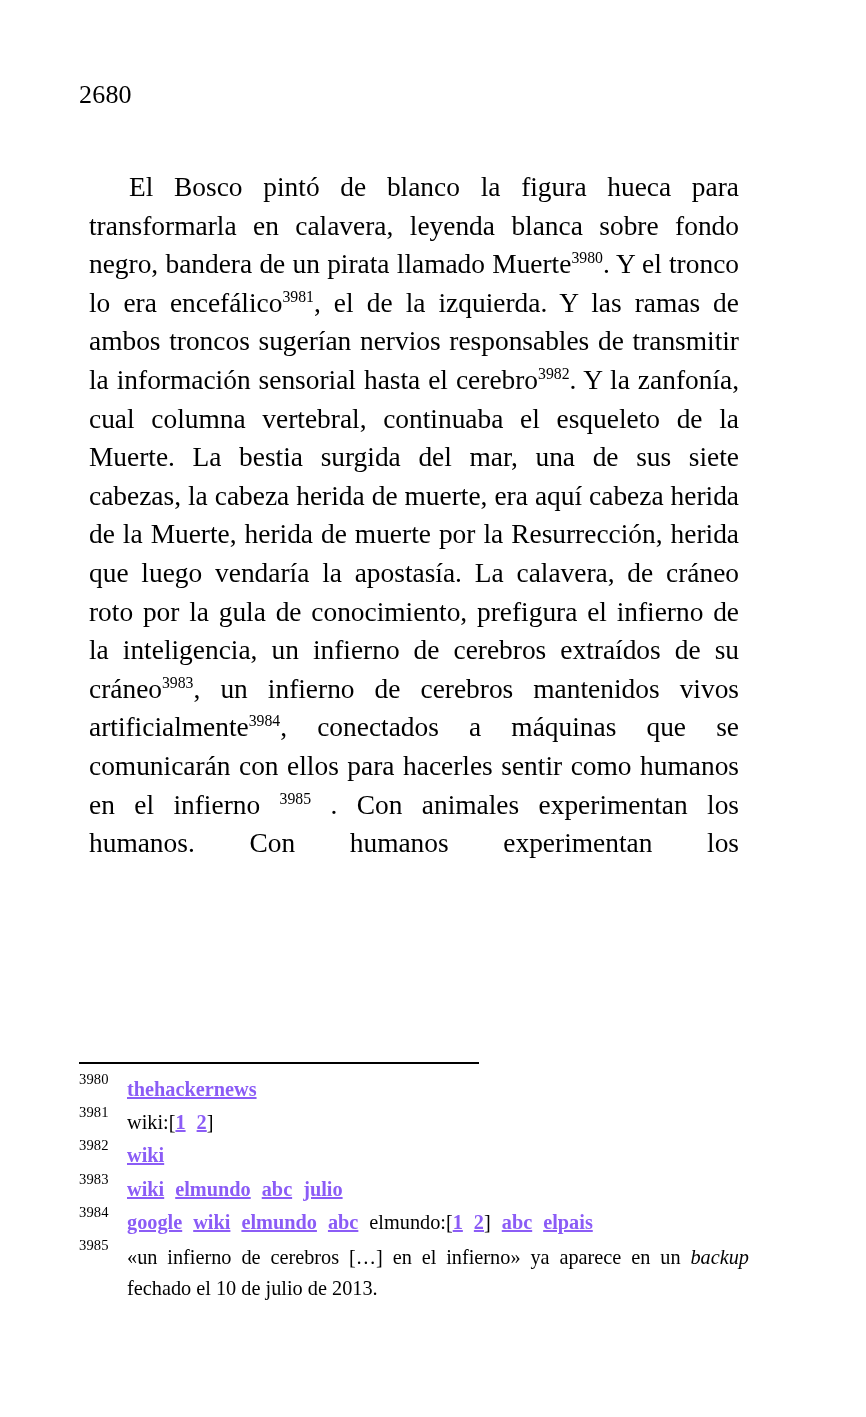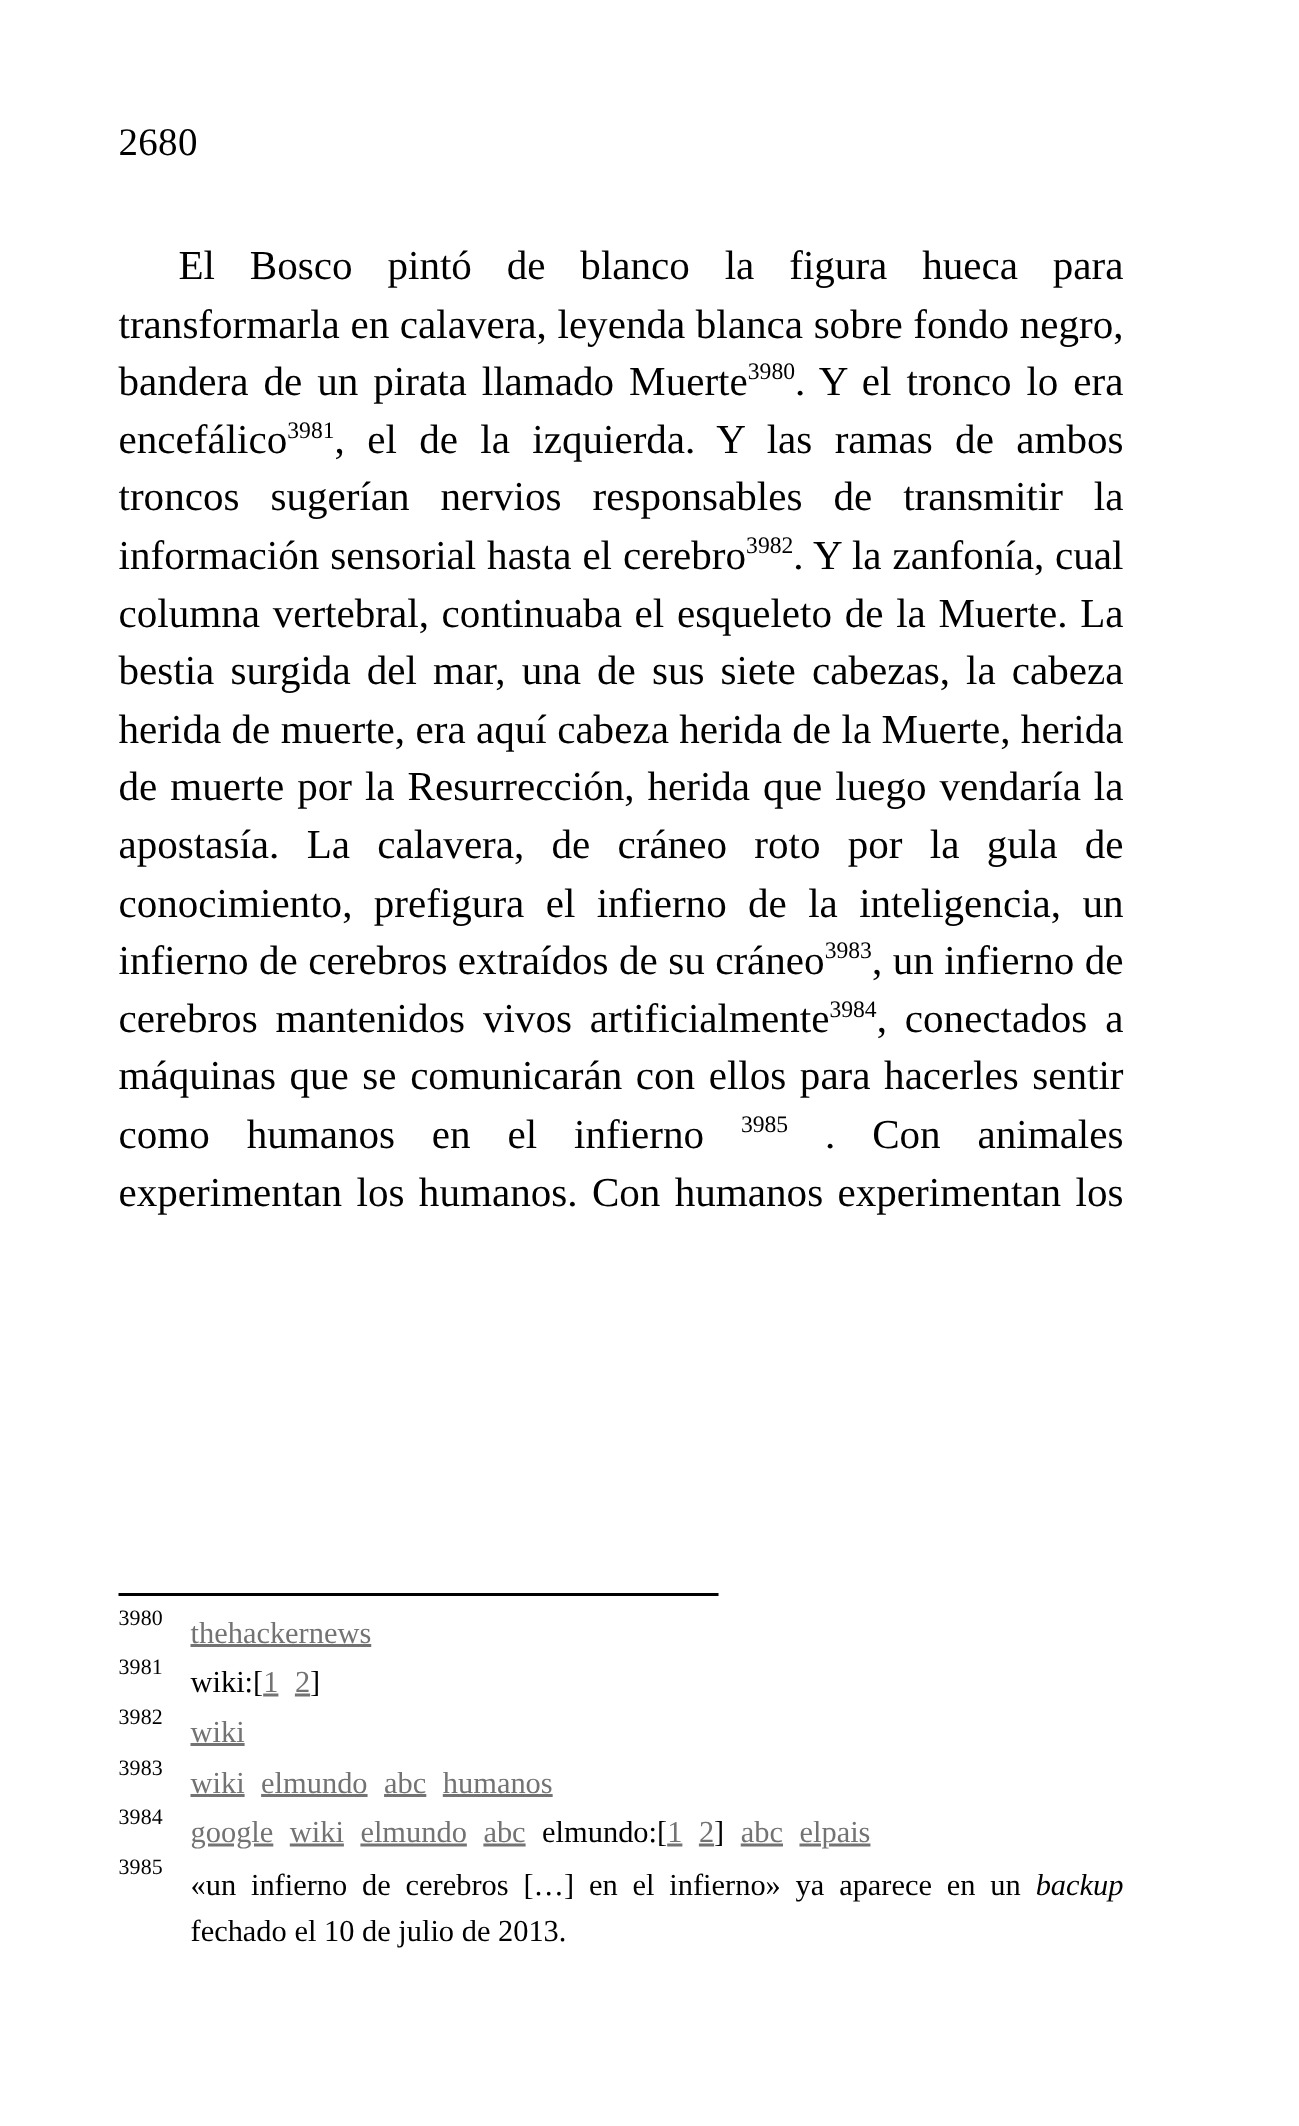--- a/index.html
+++ b/index.html
@@ -36,21 +36,21 @@
     top: 158px;
     width: 670px;
     font-size: 27.4px;
     line-height: 38.6px;
     text-align: justify;
     text-justify: inter-word;
     -webkit-hyphens: none;
     hyphens: none;
   }
   .body-block p {
-    margin: 0;
+    margin: 10px;
     text-indent: 40px;
     text-align: justify;
   }
   
   .body-block p::after {
     content: "";
     display: inline-block;
     width: 100%;
   }
   sup.fnref {
@@ -96,23 +96,24 @@
     line-height: 26px;
   }
   .fn-last {
     margin-bottom: 0;
   }
   .fn-last .fn-body {
     line-height: 31px;
     text-align: justify;
   }
   a.link {
-    color: #737373;
+    color: #8b5cf6;
     text-decoration: underline;
     text-underline-offset: 1px;
+    font-weight: bold;
   }
   .sp {
     display: inline-block;
     width: 11px;
   }
   i.ital {
   }
 </style>
 </head>
 <body>
@@ -135,21 +136,21 @@
         <div class="fn">
           <span class="fn-num">3981</span>
           <span class="fn-body">wiki:[<a class="link" href="#">1</a><span class="sp">&nbsp;</span><a class="link" href="#">2</a>]</span>
         </div>
         <div class="fn">
           <span class="fn-num">3982</span>
           <span class="fn-body"><a class="link" href="#">wiki</a></span>
         </div>
         <div class="fn">
           <span class="fn-num">3983</span>
-          <span class="fn-body"><a class="link" href="#">wiki</a><span class="sp">&nbsp;</span><a class="link" href="#">elmundo</a><span class="sp">&nbsp;</span><a class="link" href="#">abc</a><span class="sp">&nbsp;</span><a class="link" href="#">humanos</a></span>
+          <span class="fn-body"><a class="link" href="#">wiki</a><span class="sp">&nbsp;</span><a class="link" href="#">elmundo</a><span class="sp">&nbsp;</span><a class="link" href="#">abc</a><span class="sp">&nbsp;</span><a class="link" href="#">julio</a></span>
         </div>
         <div class="fn">
           <span class="fn-num">3984</span>
           <span class="fn-body"><a class="link" href="#">google</a><span class="sp">&nbsp;</span><a class="link" href="#">wiki</a><span class="sp">&nbsp;</span><a class="link" href="#">elmundo</a><span class="sp">&nbsp;</span><a class="link" href="#">abc</a><span class="sp">&nbsp;</span>elmundo:[<a class="link" href="#">1</a><span class="sp">&nbsp;</span><a class="link" href="#">2</a>]<span class="sp">&nbsp;</span><a class="link" href="#">abc</a><span class="sp">&nbsp;</span><a class="link" href="#">elpais</a></span>
         </div>
         <div class="fn fn-last">
           <span class="fn-num">3985</span>
           <span class="fn-body">«un infierno de cerebros […] en el infierno» ya aparece en un <i class="ital">backup</i> fechado el 10 de julio de 2013.</span>
         </div>
       </div>

